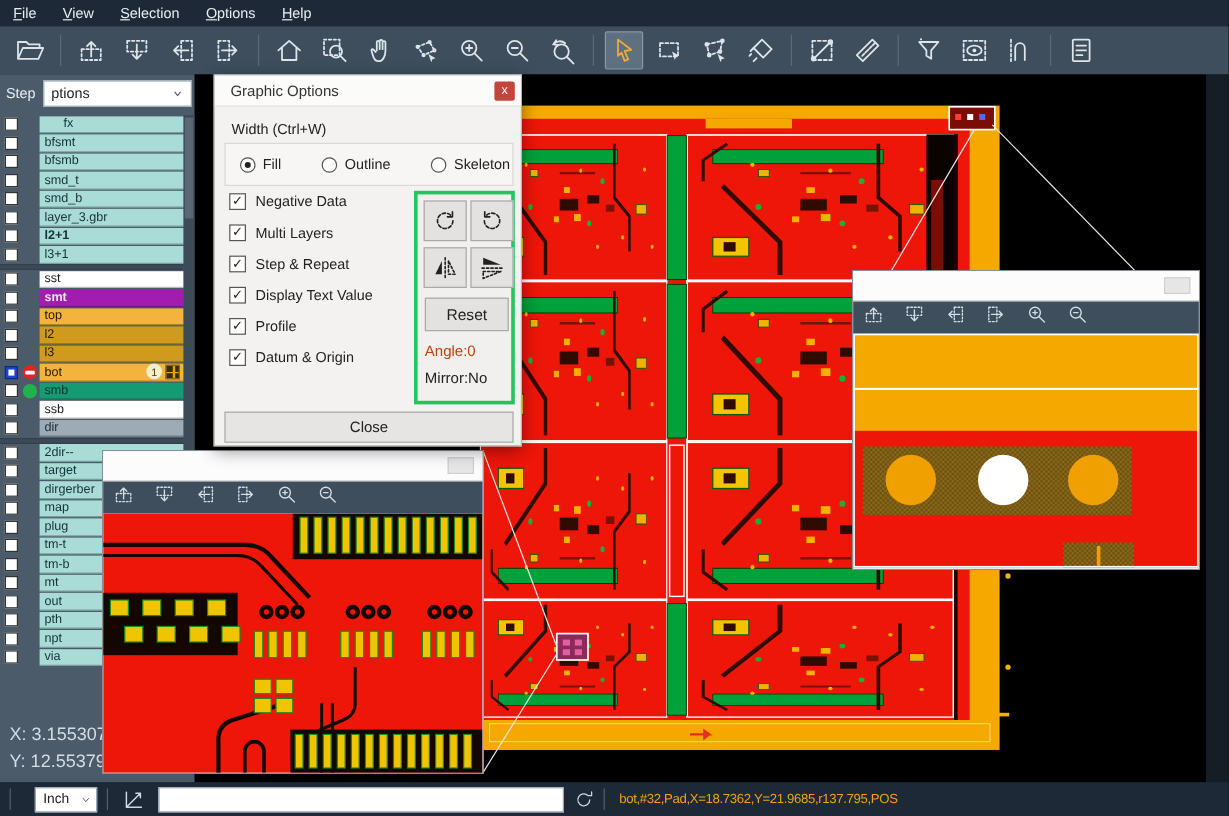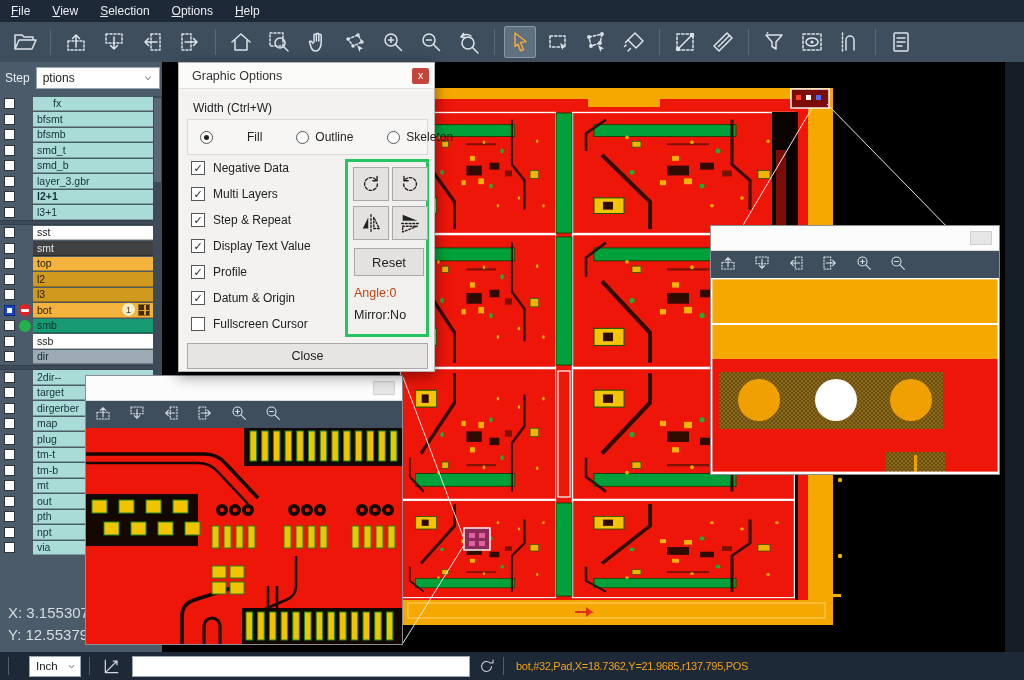--- a/index.html
+++ b/index.html
@@ -519,21 +519,21 @@
         <div class="lrow">
           <span class="lcb"></span>
           <span class="lind"></span>
           <span class="llab" style="background: rgb(255, 255, 255); color: rgb(26, 26, 26);">
             <span class="ltext">sst</span>
           </span>
         </div>
         <div class="lrow">
           <span class="lcb"></span>
           <span class="lind"></span>
-          <span class="llab" style="background: #404040; color: rgb(223, 233, 228);">
+          <span class="llab" style="background: #a21caf; color: rgb(223, 233, 228); font-weight: bold;">
             <span class="ltext">smt</span>
           </span>
         </div>
         <div class="lrow">
           <span class="lcb"></span>
           <span class="lind"></span>
           <span class="llab" style="background: rgb(243, 179, 60); color: rgb(38, 32, 10);">
             <span class="ltext">top</span>
           </span>
         </div>
@@ -838,21 +838,21 @@
     </div>
   </div>
 
   <div id="dialog">
     <div id="dtitle">
       <span class="ttext">Graphic Options</span>
     </div>
     <div id="dclose">x</div>
     <div id="dwidth">Width (Ctrl+W)</div>
     <div id="radiobox">
-        <label class="radio" style="margin-left: 12px; gap: 28px;">
+        <label class="radio" style="margin-left: 12px;">
           <span class="rb sel"></span>
           <span>Fill</span>
         </label>
         <label class="radio" style="margin-left: 34px;">
           <span class="rb"></span>
           <span>Outline</span>
         </label>
         <label class="radio" style="margin-left: 34px;">
           <span class="rb"></span>
           <span>Skeleton</span>
@@ -876,24 +876,20 @@
           <span>Display Text Value</span>
         </label>
         <label class="cbrow">
           <span class="cb">✓</span>
           <span>Profile</span>
         </label>
         <label class="cbrow">
           <span class="cb">✓</span>
           <span>Datum &amp; Origin</span>
         </label>
-        <label class="cbrow">
-          <span class="cb"></span>
-          <span>Fullscreen Cursor</span>
-        </label>
       </div>
     <div id="rightbox">
       <div class="dbtn" style="left:5px;top:5px;">
           <svg class="ic" viewBox="0 0 24 24">
             <use href="#i-rotate-cw"></use>
           </svg>
         </div>
       <div class="dbtn" style="left:44px;top:5px;">
           <svg class="ic" viewBox="0 0 24 24">
             <use href="#i-rotate-ccw"></use>

